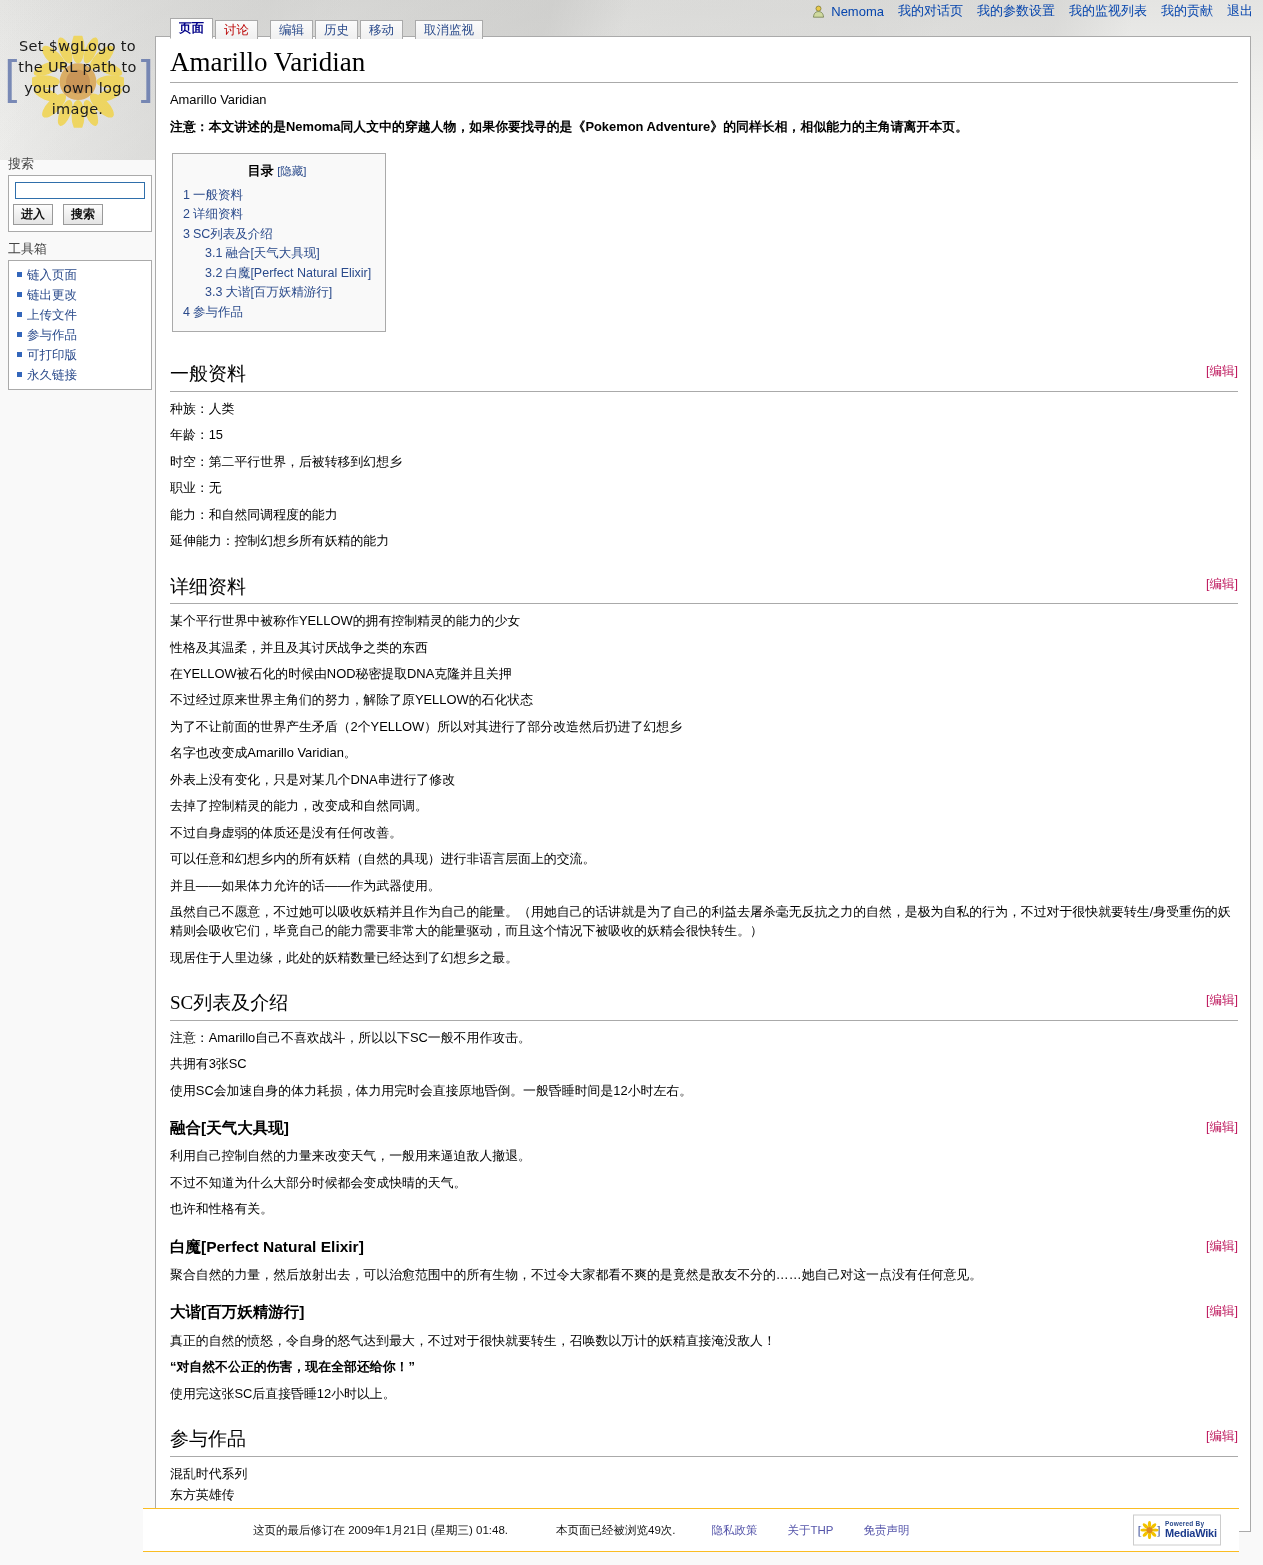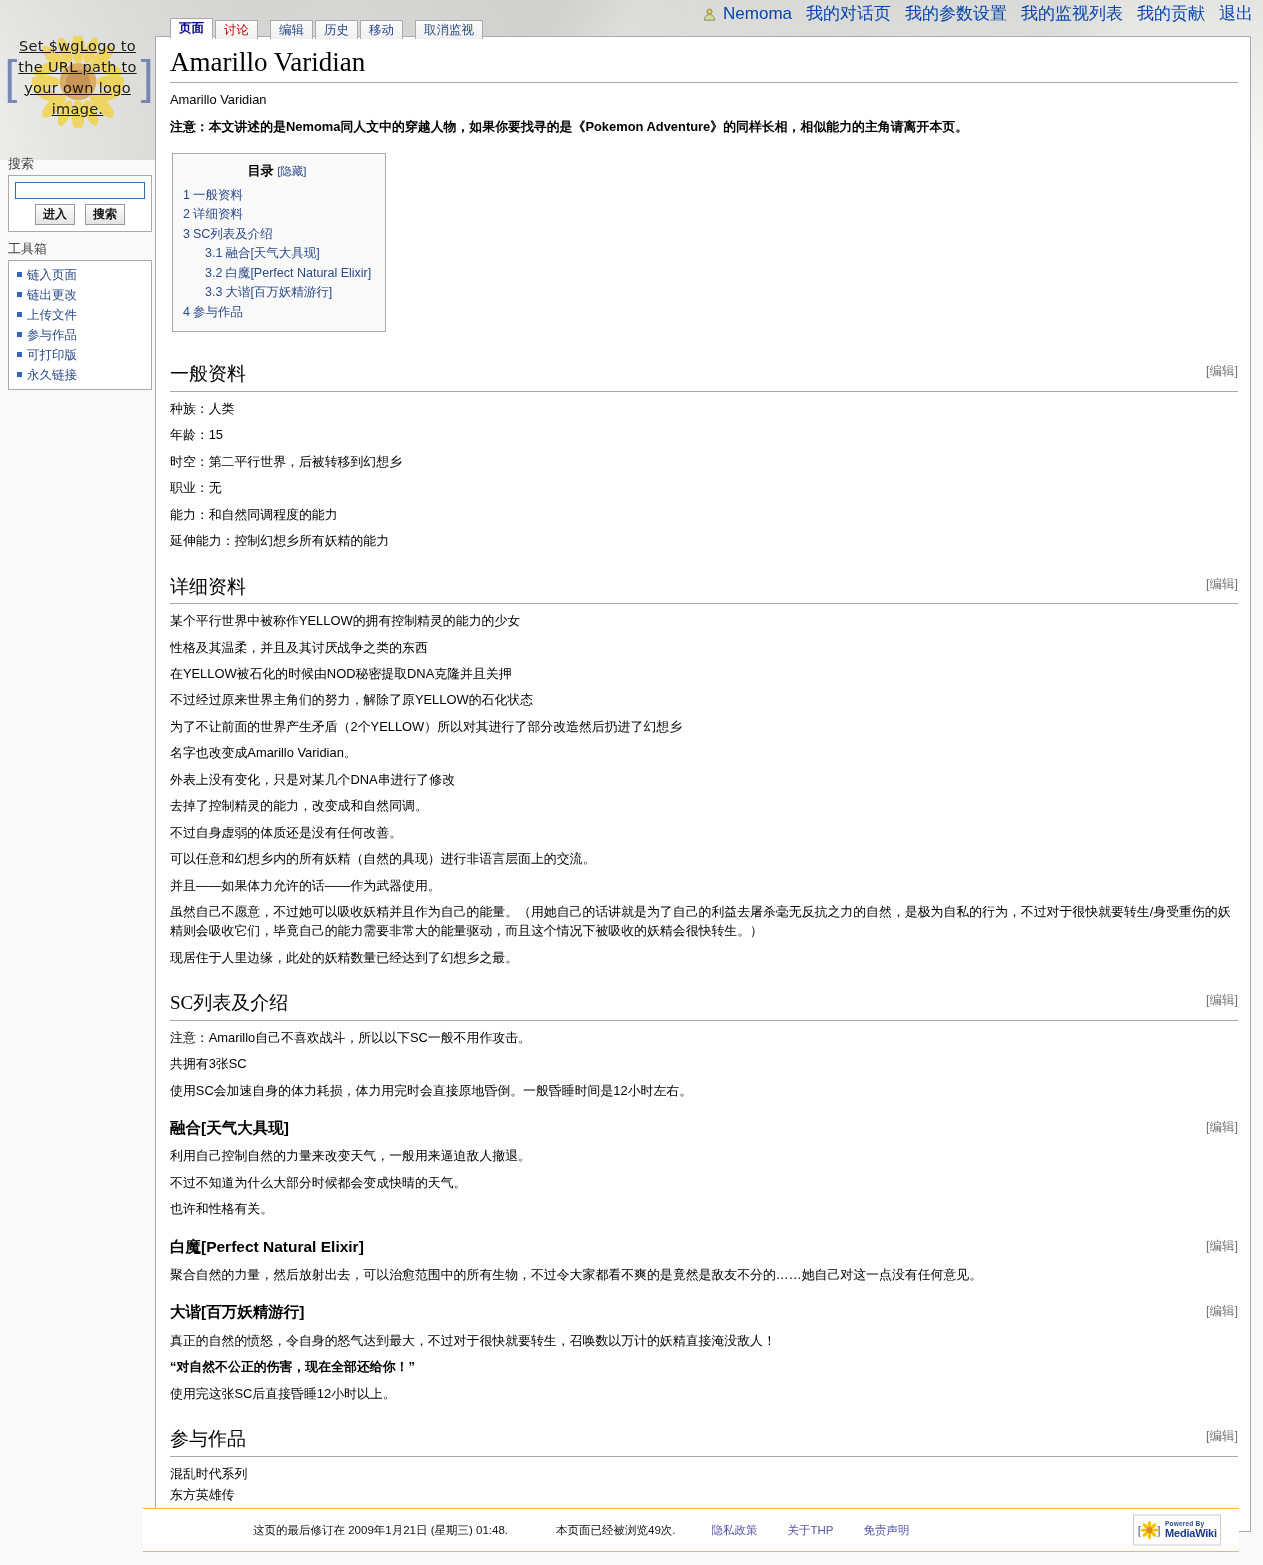--- a/index.html
+++ b/index.html
@@ -51,21 +51,21 @@
     list-style: none;
     margin: 0; padding: 0;
     display: flex;
     align-items: center;
     gap: 14px;
   }
   #p-personal li { display: block; }
   #p-personal a {
     color: #0645ad;
     text-decoration: none;
-    font-size: 17px;
+    font-size: 13px;
   }
   .user-icon {
     display: inline-block;
     width: 13px; height: 13px;
     vertical-align: -2px;
     margin-right: 3px;
   }
 
   
   #p-logo {
@@ -108,21 +108,20 @@
   .logo-bracket.r { right: 3px; }
   .logo-text {
     position: relative;
     z-index: 3;
     font-size: 14.5px;
     line-height: 21px;
     color: #1a1a1a;
     font-family: "DejaVu Sans", sans-serif;
     letter-spacing: .3px;
     padding: 0 8px;
-    text-decoration: underline;
   }
 
   
   #column-one {
     position: absolute;
     left: 0; top: 155px;
     width: 152px;
     z-index: 4;
   }
   .portlet { margin: 0 0 8px 0; padding: 0 0 0 8px; }
@@ -174,21 +173,20 @@
     height: 17px;
     border: 1px solid #2f6fab;
     font-size: 12px;
     padding: 1px 2px;
     box-sizing: border-box;
     background: #ffffff;
   }
   .searchButtons {
     margin-top: 5px;
     display: flex;
-    justify-content: center;
     gap: 10px;
   }
   .searchButtons input {
     font-family: "Liberation Sans", sans-serif;
     font-size: 12px;
     padding: 1px 7px;
     border: 1px solid #9a9a9a;
     background: linear-gradient(#fdfdfd, #e4e4e4);
     color: #111;
     cursor: pointer;
@@ -283,21 +281,21 @@
   }
   .editsection {
     position: absolute;
     right: 0;
     top: 2px;
     font-size: 12.5px;
     font-weight: normal;
     font-family: "Liberation Sans", sans-serif;
     color: #2a4a8b;
   }
-  .editsection a { color: #737373; text-decoration: none; }
+  .editsection a { color: #be185d; text-decoration: none; }
 
   
   #toc {
     border: 1px solid #aaaaaa;
     background: #f9f9f9;
     padding: 7px 14px 9px 10px;
     display: inline-block;
     margin: 10px 0 6px 2px;
     font-size: 12.5px;
   }

